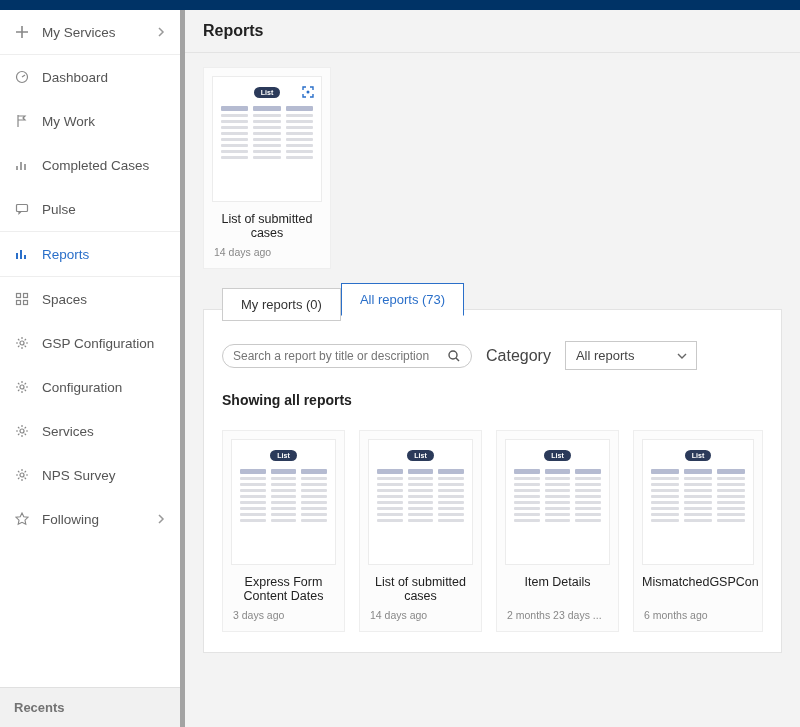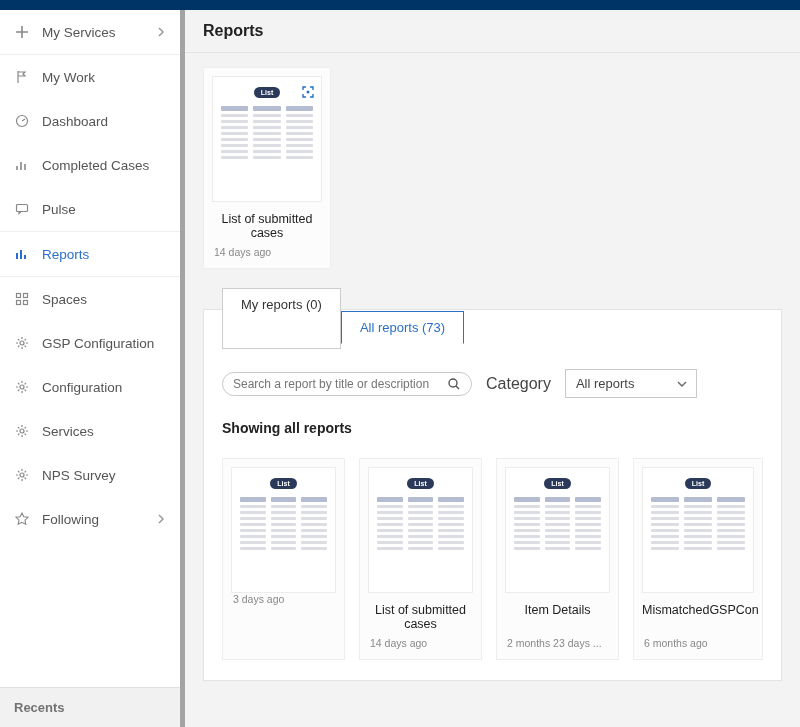--- a/index.html
+++ b/index.html
@@ -34,21 +34,21 @@
     .thumb-cols { display: flex; gap: 5px; }
     .thumb-col { flex: 1; display: flex; flex-direction: column; gap: 3px; }
     .thumb-col .hdr { height: 5px; background: #b5bbd1; border-radius: 1px; }
     .thumb-col .ln { height: 3px; background: #dcdde2; border-radius: 1px; }
     .card-title { font-size: 12.5px; text-align: center; padding: 10px 8px 4px 8px; color: #222; min-height: 44px; }
     .card-meta { font-size: 10.5px; color: #888; padding: 0 10px 10px 10px; }
     
     .panel { background: #fff; border: 1px solid #e3e3e3; margin-top: 40px; padding: 0 0 20px 0; }
     .tabs { display: flex; gap: 0; padding: 0 18px; margin-top: -14px; }
     .tab { background: #fff; border: 1px solid #ccc; border-bottom: 1px solid #fff; padding: 8px 18px 8px 18px; font-size: 13px; color: #333; cursor: pointer; position: relative; top: -13px; }
-    .tab.active { color: #2a6fc9; border-color: #2a6fc9 #2a6fc9 #fff #2a6fc9; margin-top: 28px; }
+    .tab.active { color: #2a6fc9; border-color: #2a6fc9 #2a6fc9 #fff #2a6fc9; }
     .tab:not(.active) { top: -8px; border-bottom: 1px solid #ccc; }
     
     .filters { display: flex; align-items: center; gap: 14px; padding: 12px 18px 0 18px; }
     .search-box { display: flex; align-items: center; border: 1px solid #c9c9c9; border-radius: 16px; padding: 4px 10px; width: 250px; }
     .search-box input { border: none; outline: none; flex: 1; font-size: 12px; color: #a21caf; background: transparent; }
     .search-box .sicon { color: #555; }
     .cat-label { font-size: 16px; color: #444; }
     .cat-select { border: 1px solid #c9c9c9; padding: 6px 30px 6px 10px; font-size: 13px; color: #444; width: 132px; position: relative; cursor: pointer; display: flex; align-items: center; }
     .cat-select .sel-chev { position: absolute; right: 8px; color: #666; }
     
@@ -77,34 +77,34 @@
             <svg width="10" height="10" viewBox="0 0 10 10">
               <path d="M3 1l4 4-4 4" stroke="currentColor" stroke-width="1.5" fill="none"></path>
             </svg>
           </span>
       </div>
       <div class="sidebar-sep"></div>
 
       <div class="sidebar-item">
         <span class="icon">
             <svg width="14" height="14" viewBox="0 0 14 14">
-              <path d="M3 1v12M3 2h7l-2 2 2 2H3" stroke="currentColor" stroke-width="1.2" fill="none"></path>
-            </svg>
-          </span>
-        <span class="label">My Work</span>
-      </div>
-
-      <div class="sidebar-item">
-        <span class="icon">
-            <svg width="14" height="14" viewBox="0 0 14 14">
               <circle cx="7" cy="7" r="5.5" stroke="currentColor" stroke-width="1.2" fill="none"></circle>
               <path d="M7 7l3-2" stroke="currentColor" stroke-width="1.2"></path>
             </svg>
           </span>
         <span class="label">Dashboard</span>
+      </div>
+
+      <div class="sidebar-item">
+        <span class="icon">
+            <svg width="14" height="14" viewBox="0 0 14 14">
+              <path d="M3 1v12M3 2h7l-2 2 2 2H3" stroke="currentColor" stroke-width="1.2" fill="none"></path>
+            </svg>
+          </span>
+        <span class="label">My Work</span>
       </div>
 
       <div class="sidebar-item">
         <span class="icon">
             <svg width="14" height="14" viewBox="0 0 14 14">
               <path d="M2 12V8M6 12V4M10 12V6" stroke="currentColor" stroke-width="1.6" fill="none"></path>
             </svg>
           </span>
         <span class="label">Completed Cases</span>
       </div>
@@ -320,20 +320,21 @@
                     <div class="ln"></div>
                     <div class="ln"></div>
                     <div class="ln"></div>
                     <div class="ln"></div>
                     <div class="ln"></div>
                     <div class="ln"></div>
                     <div class="ln"></div>
                   </div>
                 </div>
             </div>
+            <div class="card-title">Express Form Content Dates</div>
             <div class="card-meta">3 days ago</div>
           </div>
           <div class="card">
             <div class="thumb-wrap">
               <div class="pill-row">
                   <span class="pill">List</span>
                 </div>
               <div class="thumb-cols">
                   <div class="thumb-col">
                     <div class="hdr"></div>

